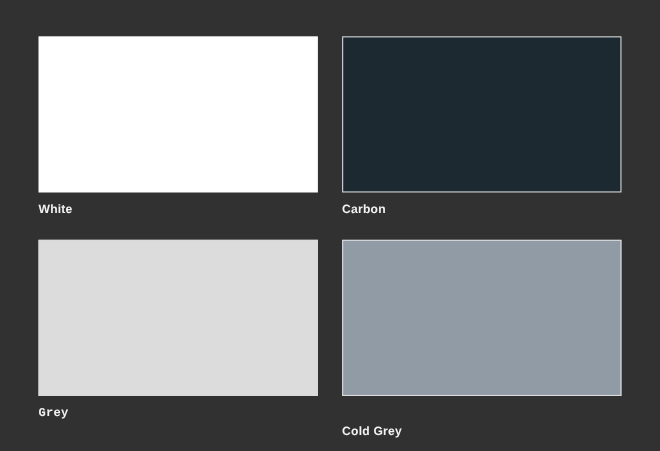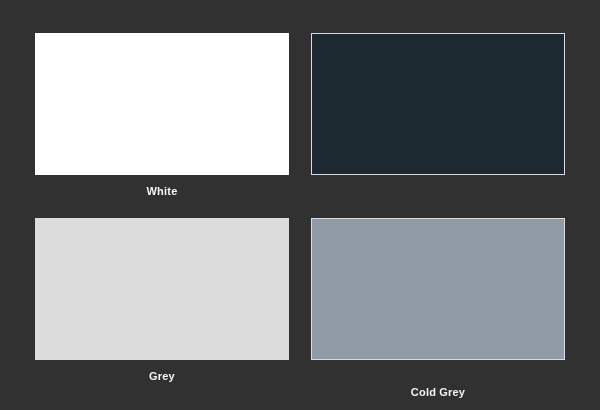--- a/index.html
+++ b/index.html
@@ -27,21 +27,20 @@
     grid-template-columns: 254px 254px;
     grid-template-rows: auto auto;
     column-gap: 22px;
     row-gap: 20px;
   }
 
   .swatch-cell {
     display: flex;
     flex-direction: column;
     width: 254px;
-    align-items: center;
   }
 
   .swatch-chip {
     width: 254px;
     height: 142px;
     box-sizing: border-box;
     display: block;
   }
 
   .swatch-chip.has-outline {
@@ -65,25 +64,26 @@
 <div class="palette-board">
   <div class="swatch-grid">
 
     <div class="swatch-cell">
       <div class="swatch-chip" style="background: rgb(255, 255, 255);"></div>
       <div class="swatch-label" style="color: rgb(242, 242, 242);">White</div>
     </div>
 
     <div class="swatch-cell">
       <div class="swatch-chip has-outline" style="background: rgb(29, 41, 48); border-color: rgb(216, 218, 220);"></div>
+      <div class="swatch-label" style="color: rgb(242, 242, 242);">Carbon</div>
     </div>
 
     <div class="swatch-cell">
       <div class="swatch-chip has-outline" style="background: rgb(220, 220, 220); border-color: rgb(216, 218, 220);"></div>
-      <div class="swatch-label" style="color: rgb(242, 242, 242);">Grey</div>
+      <div class="swatch-label" style="color: rgb(242, 242, 242); font-family: Liberation Mono, monospace;">Grey</div>
     </div>
 
     <div class="swatch-cell">
       <div class="swatch-chip has-outline" style="background: rgb(145, 155, 165); border-color: rgb(216, 218, 220);"></div>
       <div class="swatch-label" style="color: rgb(242, 242, 242); margin-top: 25px;">Cold Grey</div>
     </div>
 
   </div>
 </div>
 

